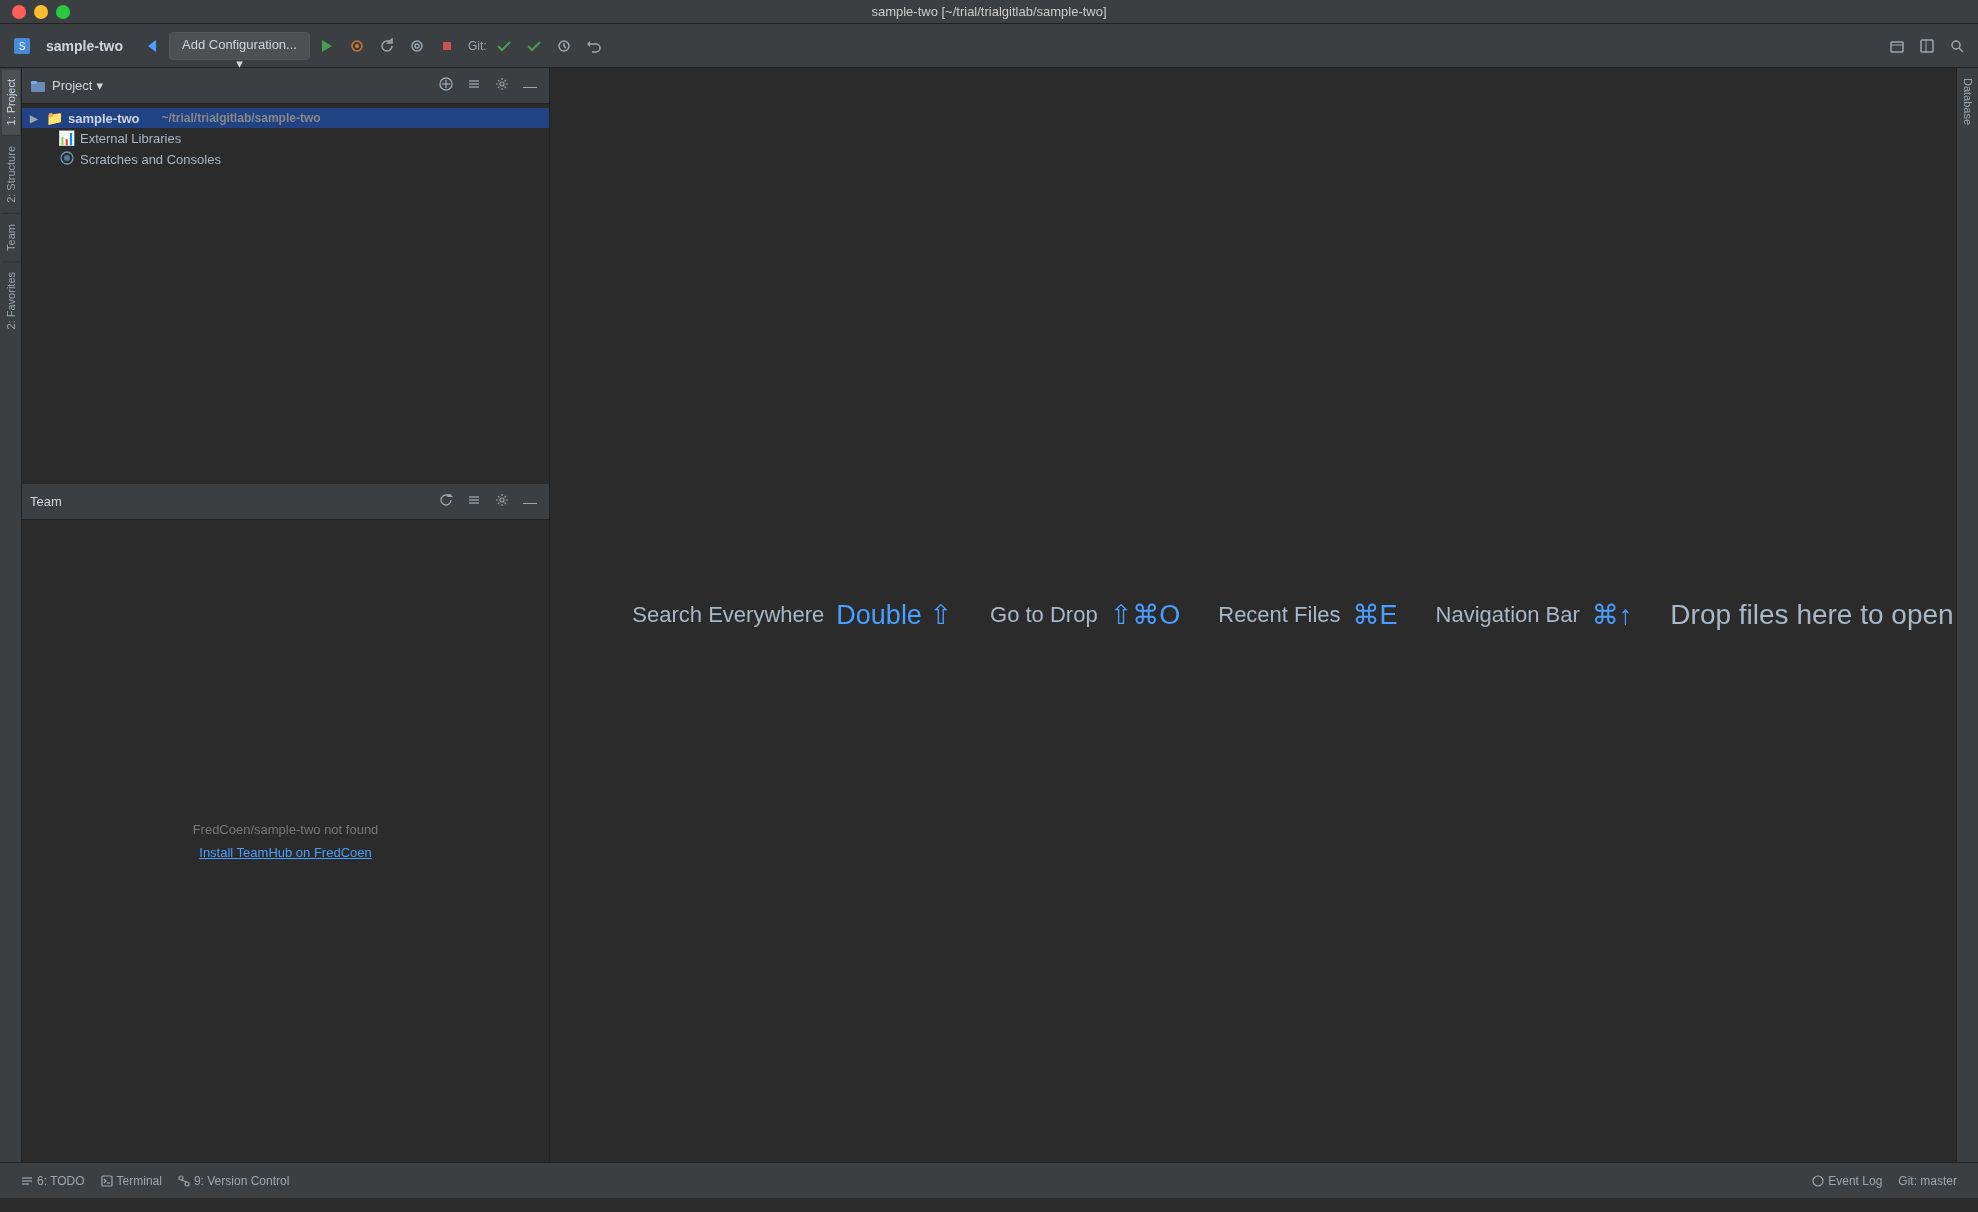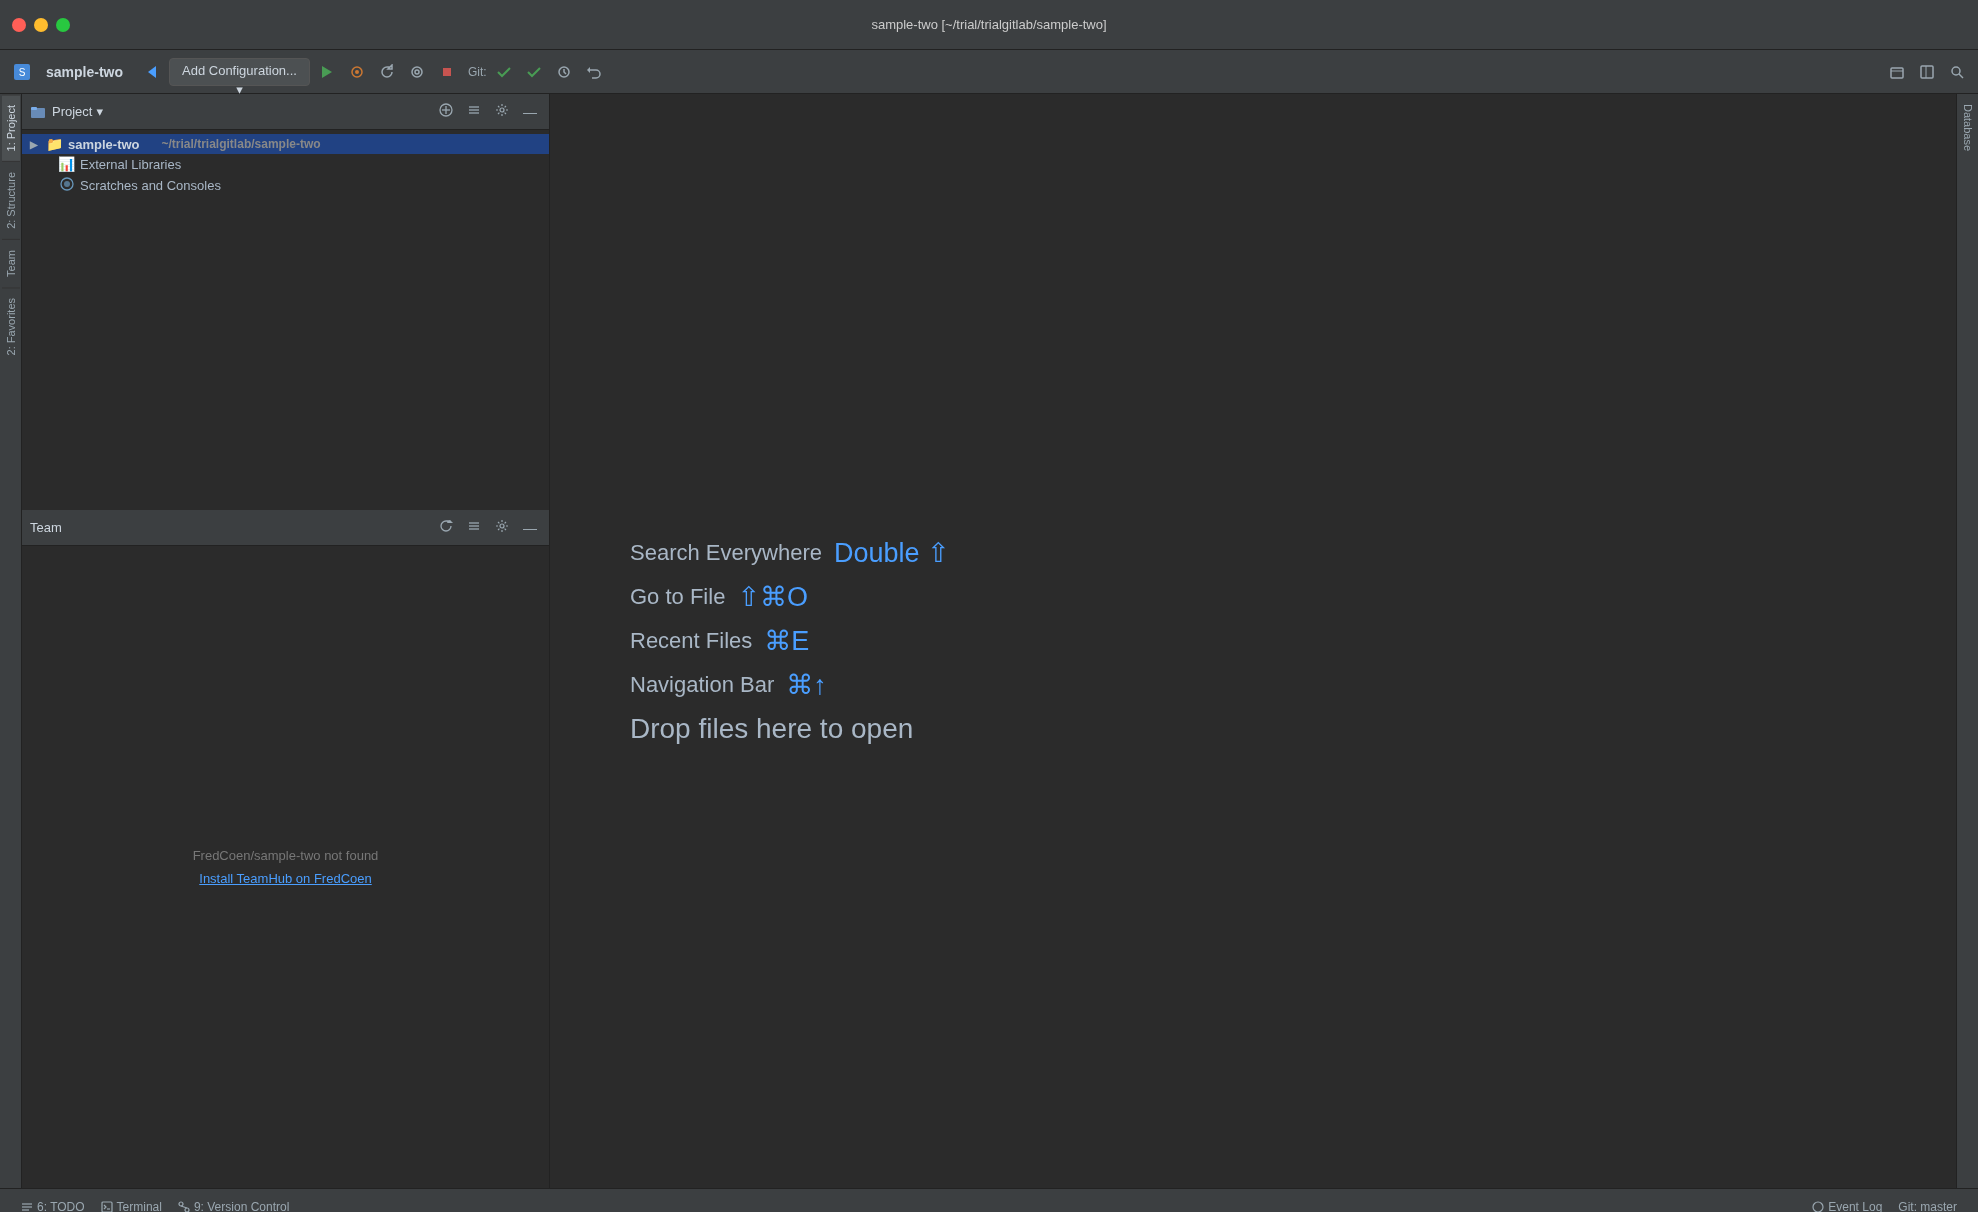--- a/index.html
+++ b/index.html
@@ -10,21 +10,21 @@
       font-family: -apple-system, 'Helvetica Neue', Arial, sans-serif;
       font-size: 13px;
       color: #a9b7c6;
       overflow: hidden;
       position: relative;
     }
 
     
     .title-bar {
       background: #3c3f41;
-      height: 50px;
+      height: 24px;
       display: flex;
       align-items: center;
       justify-content: center;
       position: relative;
       border-bottom: 1px solid #222;
     }
     .window-controls {
       position: absolute;
       left: 12px;
       display: flex;
@@ -203,25 +203,25 @@
       font-size: 13px;
     }
     .team-not-found { color: #777; margin-bottom: 8px; }
     .team-install-link { color: #4a9eff; cursor: pointer; text-decoration: underline; }
 
     
     .editor-area {
       flex: 1;
       background: #2b2b2b;
       display: flex;
-      flex-direction: column;
-      align-items: flex-start;
+      flex-direction: row;
+      align-items: center;
       justify-content: center;
       padding-left: 80px;
-      gap: 12px;
+      gap: 38px;
     }
     .shortcut-row {
       display: flex;
       align-items: center;
       gap: 12px;
       font-size: 22px;
       color: #a9b7c6;
     }
     .shortcut-key {
       color: #4a9eff;
@@ -489,21 +489,21 @@
       <a class="team-install-link" href="#">Install TeamHub on FredCoen</a>
     </div>
   </div>
 
   <div class="editor-area">
     <div class="shortcut-row">
       <span>Search Everywhere</span>
       <span class="shortcut-key">Double ⇧</span>
     </div>
     <div class="shortcut-row">
-      <span>Go to File</span>
+      <span>Go to Drop</span>
       <span class="shortcut-key">⇧⌘O</span>
     </div>
     <div class="shortcut-row">
       <span>Recent Files</span>
       <span class="shortcut-key">⌘E</span>
     </div>
     <div class="shortcut-row">
       <span>Navigation Bar</span>
       <span class="shortcut-key">⌘↑</span>
     </div>

